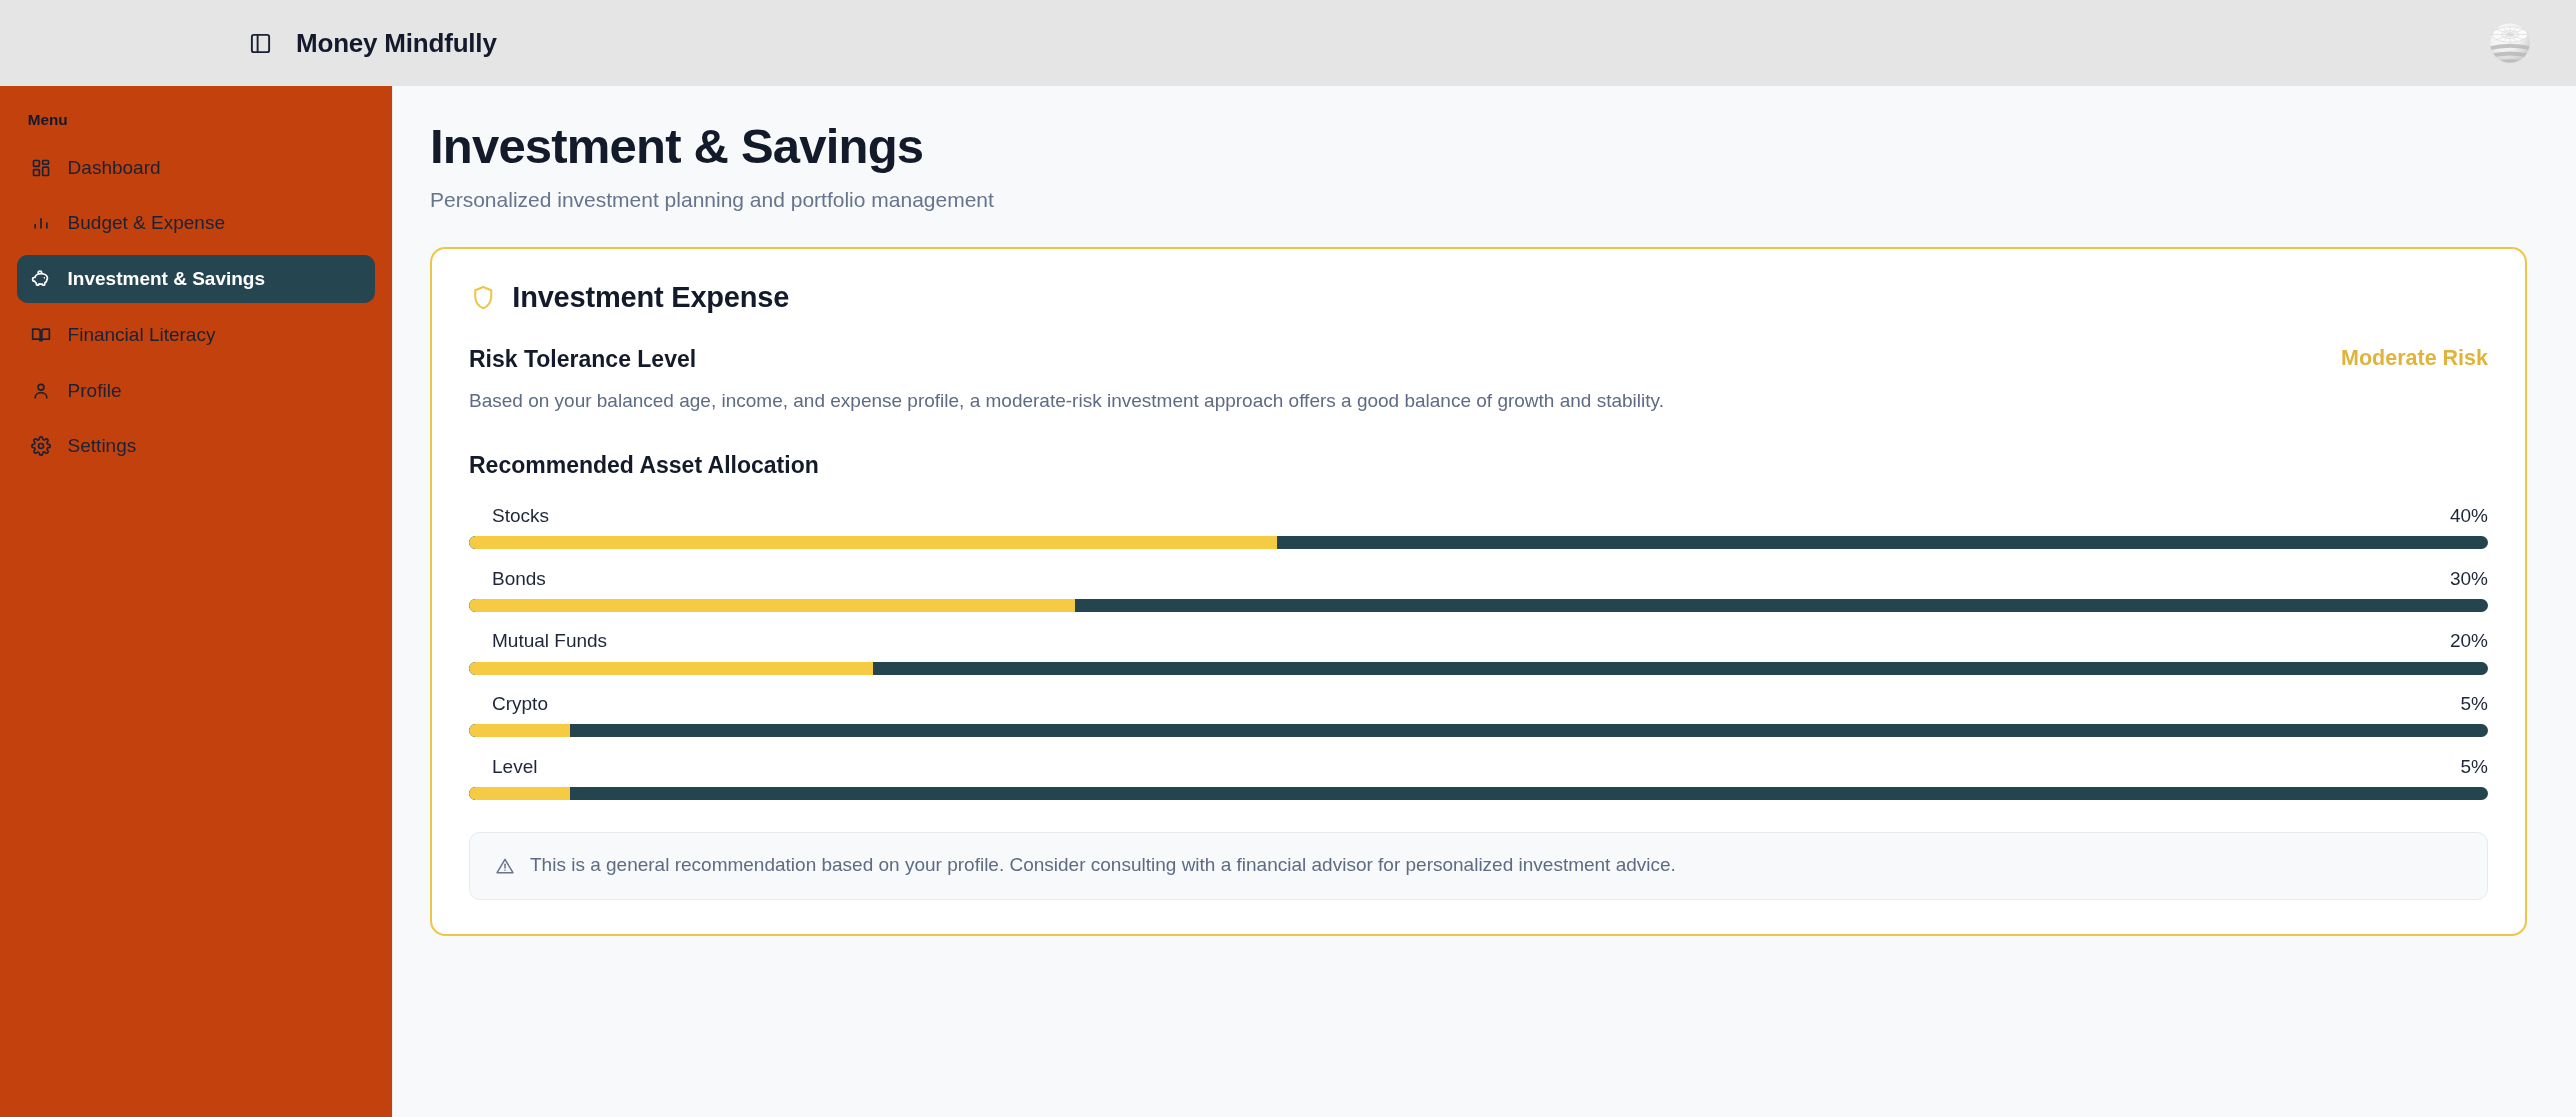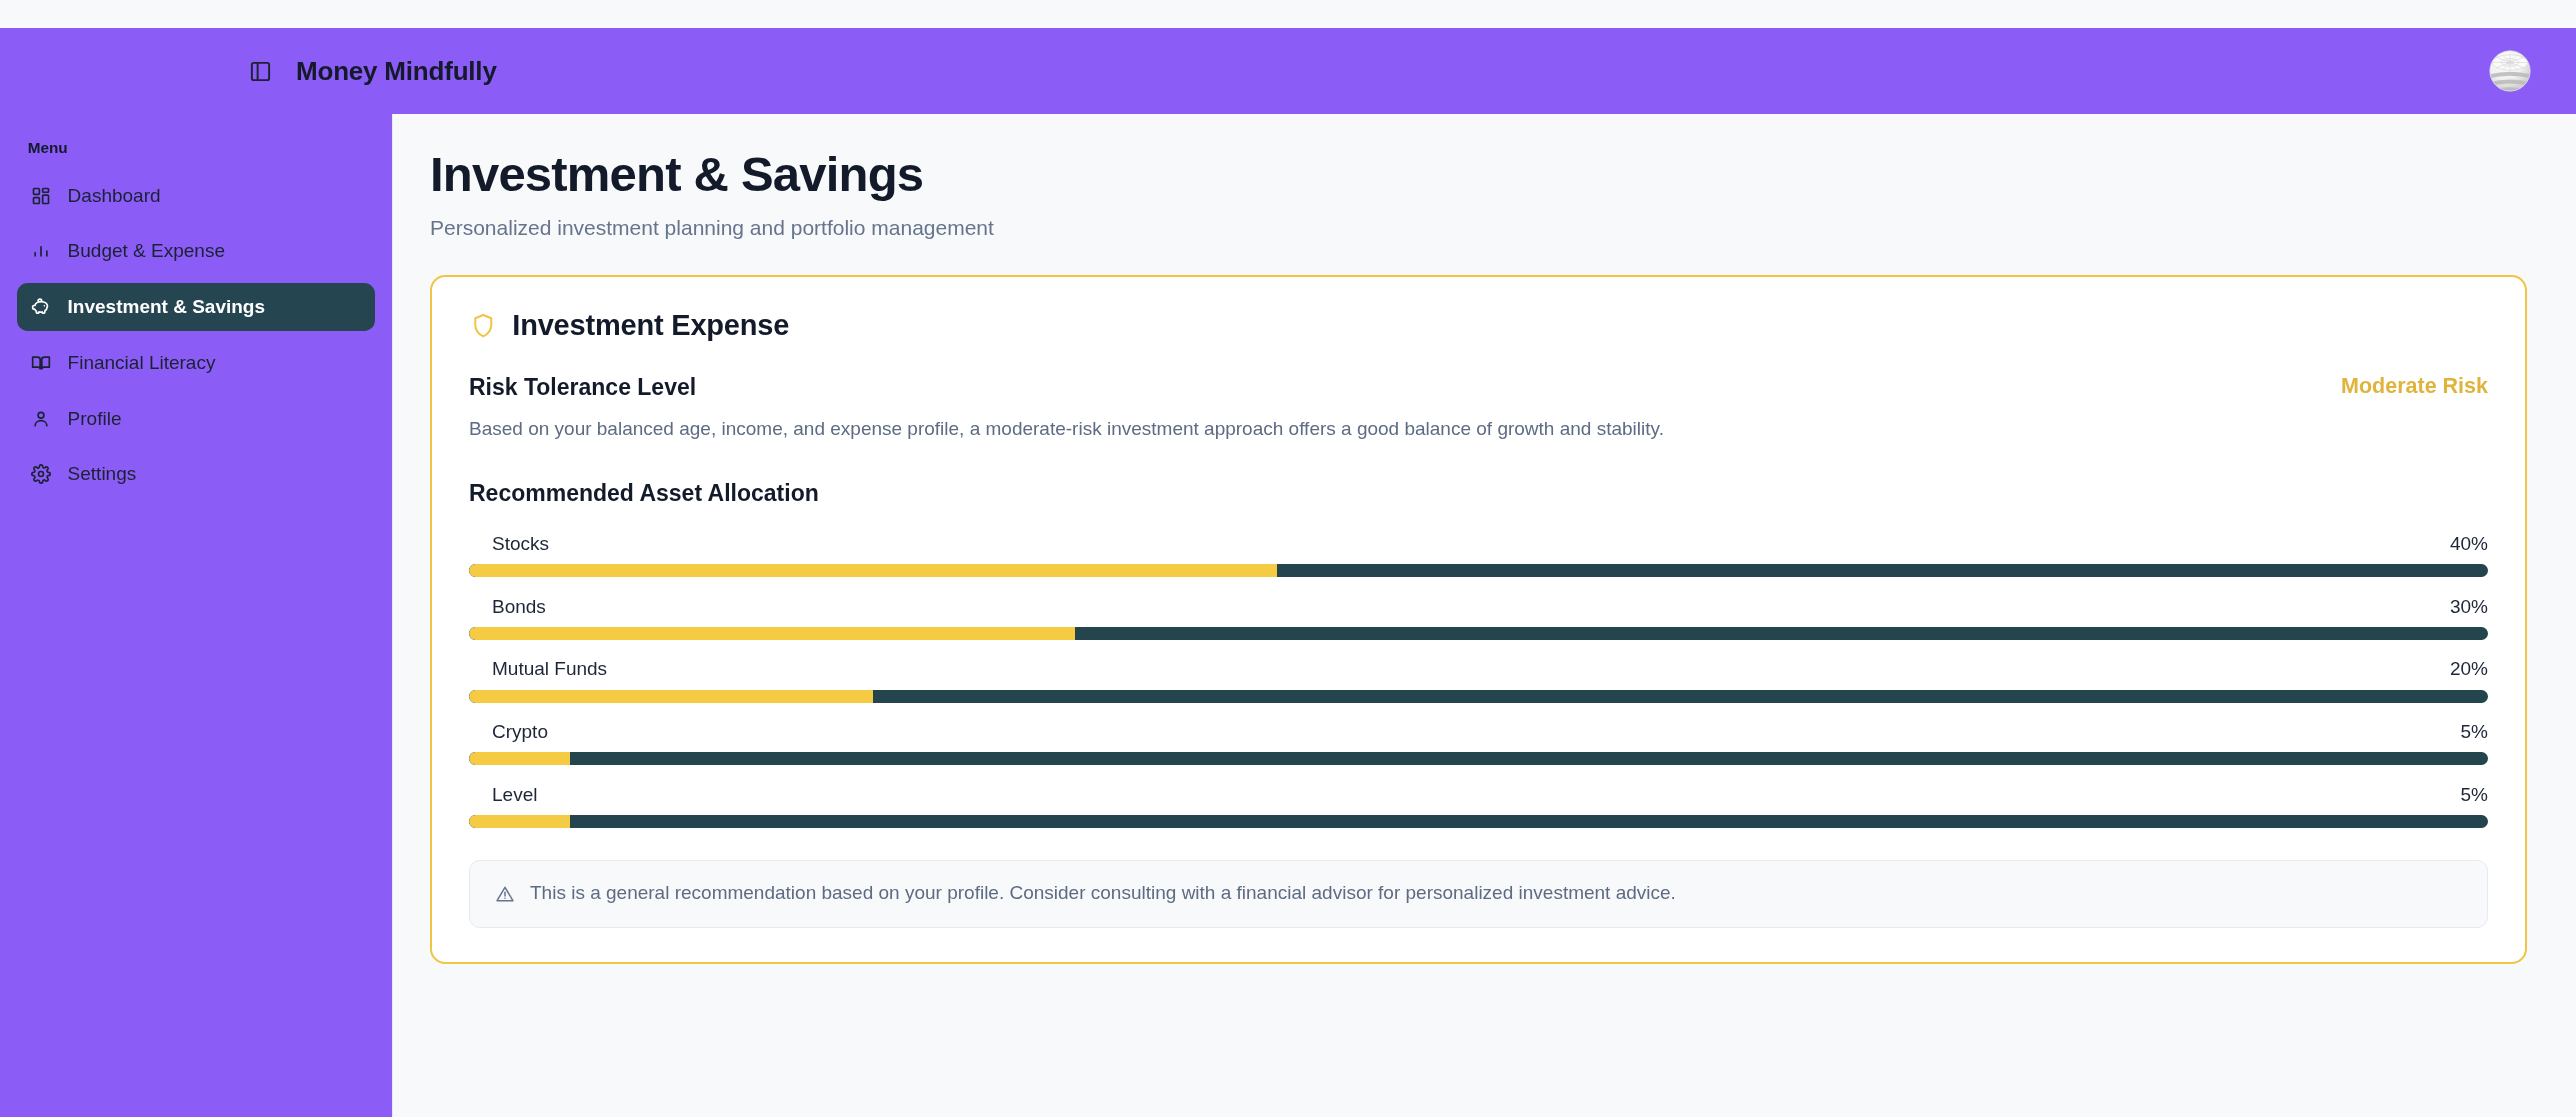--- a/index.html
+++ b/index.html
@@ -23,26 +23,25 @@
     height: 1118px;
     display: flex;
     flex-direction: column;
     background: #f7f9fb;
   }
 
   
   .topbar {
     height: 86px;
     min-height: 86px;
-    background: #8b5cf6;
+    background: #e5e5e5;
     display: flex;
     align-items: center;
     padding: 0 42px 0 0;
     position: relative;
-    margin-top: 28px;
   }
   .topbar-left {
     display: flex;
     align-items: center;
     gap: 20px;
     padding-left: 245px;
   }
   .sidebar-toggle {
     width: 31px;
     height: 31px;
@@ -77,21 +76,21 @@
   .body-split {
     display: flex;
     flex: 1 1 auto;
     min-height: 0;
   }
 
   
   .sidebar {
     width: 393px;
     min-width: 393px;
-    background: #8b5cf6;
+    background: #c2410c;
     border-right: 1.5px solid #e6eaef;
     padding: 24.5px 17px 0 17px;
   }
   .menu-label {
     font-size: 15.3px;
     font-weight: bold;
     color: #131a2a;
     padding: 0 10.7px 15.3px 10.7px;
   }
   .nav-item {

